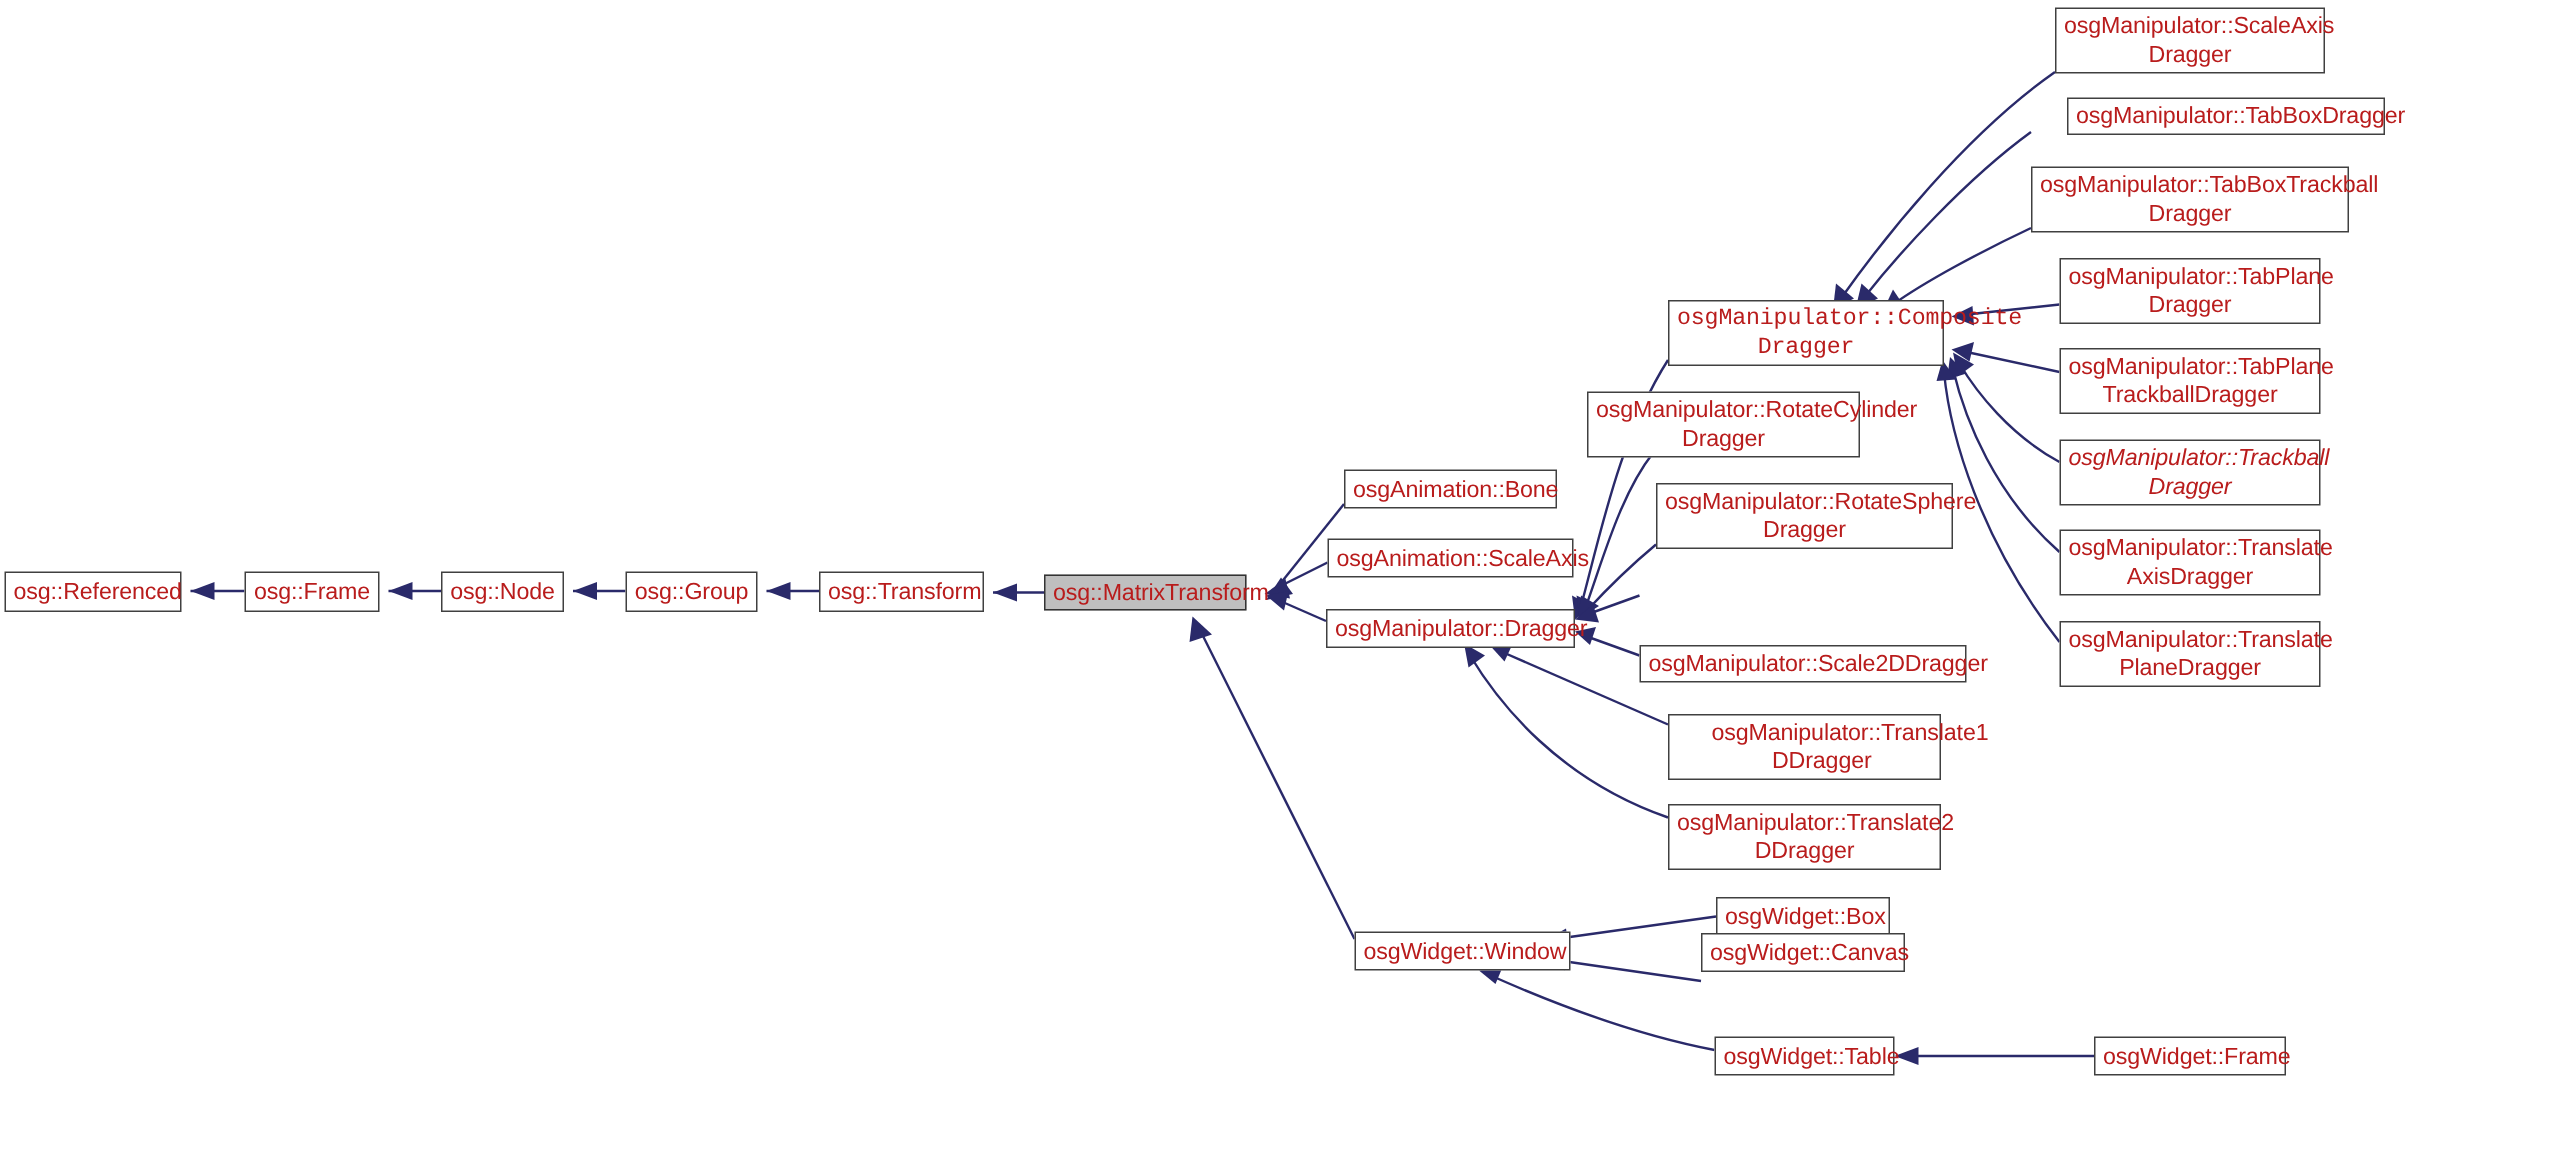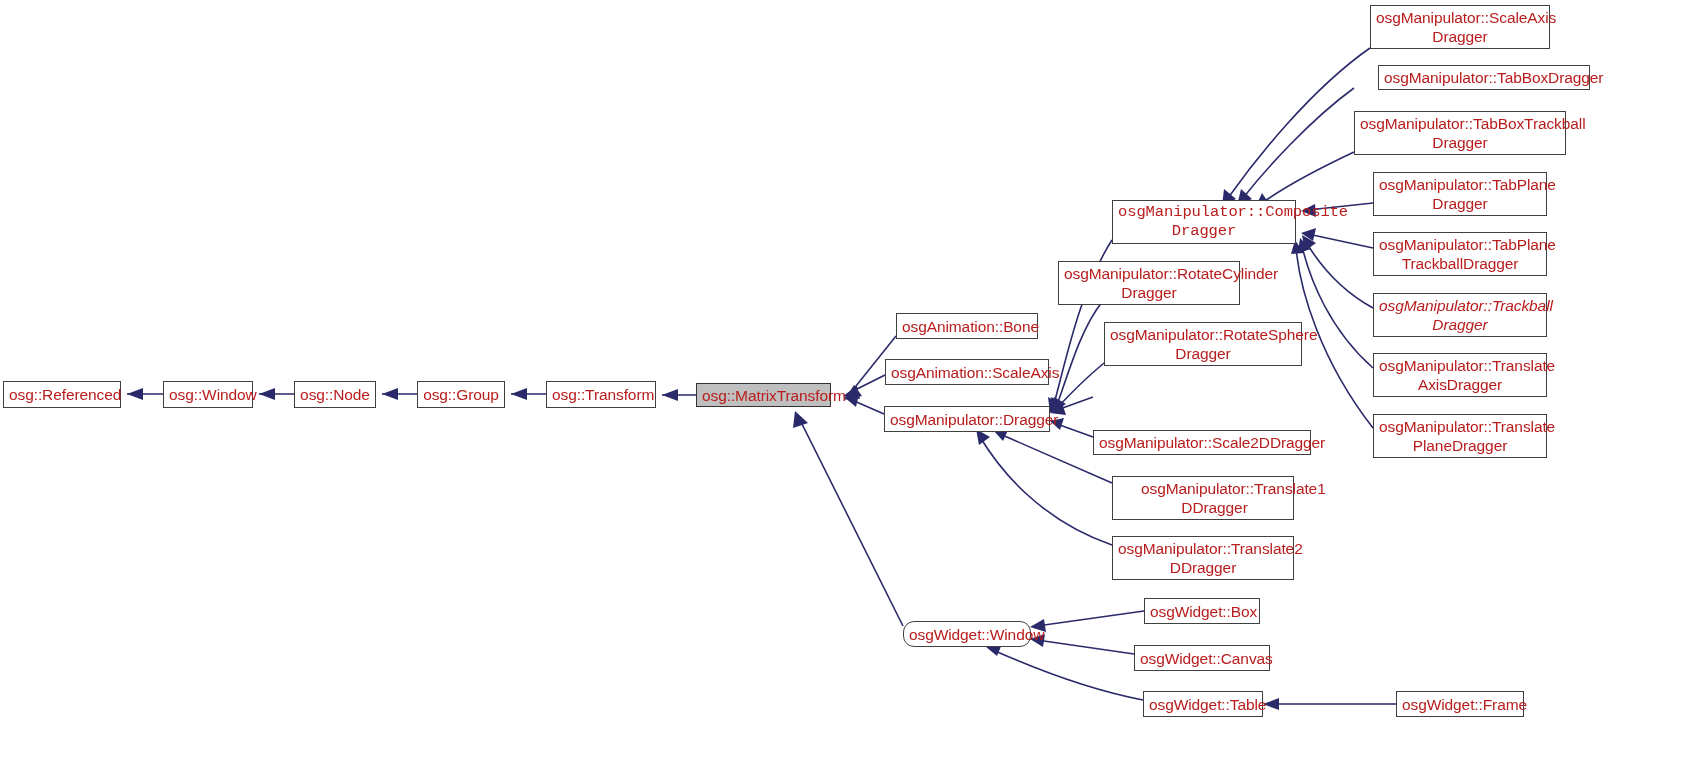--- a/index.html
+++ b/index.html
@@ -115,42 +115,42 @@
       <path d="M1373,248 L1308,234" class="edge-path" stroke="#2a2a6a"></path>
       <polygon points="1301,233 1316,228 1313,241" class="edge-head" fill="#2a2a6a"></polygon>
       <path d="M1373,308 C1340,290 1318,262 1306,242" class="edge-path" stroke="#2a2a6a"></path>
       <polygon points="1302,235 1316,243 1305,251" class="edge-head" fill="#2a2a6a"></polygon>
       <path d="M1373,368 C1330,330 1310,280 1302,246" class="edge-path" stroke="#2a2a6a"></path>
       <polygon points="1300,238 1311,249 1298,253" class="edge-head" fill="#2a2a6a"></polygon>
       <path d="M1373,428 C1320,360 1300,290 1296,248" class="edge-path" stroke="#2a2a6a"></path>
       <polygon points="1295,240 1304,253 1291,254" class="edge-head" fill="#2a2a6a"></polygon>
     </svg>
 <div class="node-box" style="left: 3px; top: 381px; width: 118px; height: 27px;"><span class="node-label">osg::Referenced</span></div>
-    <div class="node-box" style="left: 163px; top: 381px; width: 90px; height: 27px;"><span class="node-label">osg::Window</span></div>
+    <div class="node-box" style="left: 163px; top: 381px; width: 90px; height: 27px;"><span class="node-label">osg::Frame</span></div>
     <div class="node-box" style="left: 294px; top: 381px; width: 82px; height: 27px;"><span class="node-label">osg::Node</span></div>
     <div class="node-box" style="left: 417px; top: 381px; width: 88px; height: 27px;"><span class="node-label">osg::Group</span></div>
     <div class="node-box" style="left: 546px; top: 381px; width: 110px; height: 27px;"><span class="node-label">osg::Transform</span></div>
     <div class="node-box highlight" style="left: 696px; top: 383px; width: 135px; height: 24px; background: rgb(191, 191, 191);"><span class="node-label">osg::MatrixTransform</span></div>
     <div class="node-box" style="left: 896px; top: 313px; width: 142px; height: 26px;"><span class="node-label">osgAnimation::Bone</span></div>
     <div class="node-box" style="left: 885px; top: 359px; width: 164px; height: 26px;"><span class="node-label">osgAnimation::ScaleAxis</span></div>
     <div class="node-box" style="left: 884px; top: 406px; width: 166px; height: 26px;"><span class="node-label">osgManipulator::Dragger</span></div>
-    <div class="node-box" style="left: 903px; top: 621px; width: 128px; height: 26px; border-radius: 11px;"><span class="node-label">osgWidget::Window</span></div>
+    <div class="node-box" style="left: 903px; top: 621px; width: 144px; height: 26px;"><span class="node-label">osgWidget::Window</span></div>
     <div class="node-box" style="left: 1112px; top: 200px; width: 184px; height: 44px; font-family: Liberation Mono, monospace;"><span class="node-label">osgManipulator::Composite
 Dragger</span></div>
     <div class="node-box" style="left: 1058px; top: 261px; width: 182px; height: 44px;"><span class="node-label">osgManipulator::RotateCylinder
 Dragger</span></div>
     <div class="node-box" style="left: 1104px; top: 322px; width: 198px; height: 44px;"><span class="node-label">osgManipulator::RotateSphere
 Dragger</span></div>
     <div class="node-box" style="left: 1093px; top: 430px; width: 218px; height: 25px;"><span class="node-label">osgManipulator::Scale2DDragger</span></div>
     <div class="node-box" style="left: 1112px; top: 476px; width: 182px; height: 44px; padding-left: 28px;"><span class="node-label">osgManipulator::Translate1
 DDragger</span></div>
     <div class="node-box" style="left: 1112px; top: 536px; width: 182px; height: 44px;"><span class="node-label">osgManipulator::Translate2
 DDragger</span></div>
     <div class="node-box" style="left: 1144px; top: 598px; width: 116px; height: 26px;"><span class="node-label">osgWidget::Box</span></div>
-    <div class="node-box" style="left: 1134px; top: 645px; width: 136px; height: 26px;"><span class="node-label">osgWidget::Canvas</span></div>
+    <div class="node-box" style="left: 1134px; top: 622px; width: 136px; height: 26px;"><span class="node-label">osgWidget::Canvas</span></div>
     <div class="node-box" style="left: 1143px; top: 691px; width: 120px; height: 26px;"><span class="node-label">osgWidget::Table</span></div>
     <div class="node-box" style="left: 1370px; top: 5px; width: 180px; height: 44px;"><span class="node-label">osgManipulator::ScaleAxis
 Dragger</span></div>
     <div class="node-box" style="left: 1354px; top: 65px; width: 212px; height: 25px; margin-left: 24px;"><span class="node-label">osgManipulator::TabBoxDragger</span></div>
     <div class="node-box" style="left: 1354px; top: 111px; width: 212px; height: 44px;"><span class="node-label">osgManipulator::TabBoxTrackball
 Dragger</span></div>
     <div class="node-box" style="left: 1373px; top: 172px; width: 174px; height: 44px;"><span class="node-label">osgManipulator::TabPlane
 Dragger</span></div>
     <div class="node-box" style="left: 1373px; top: 232px; width: 174px; height: 44px;"><span class="node-label">osgManipulator::TabPlane
 TrackballDragger</span></div>

